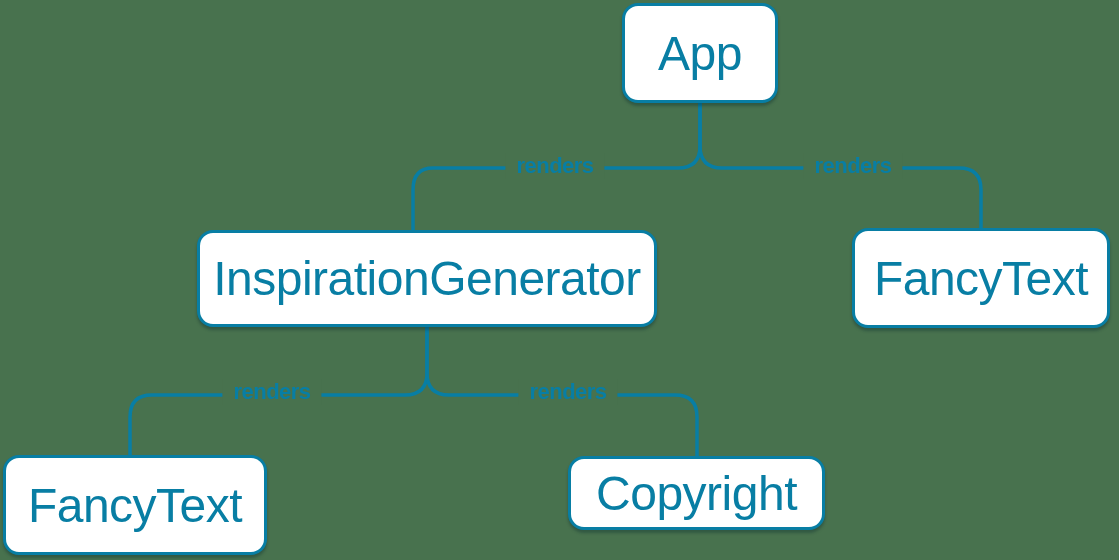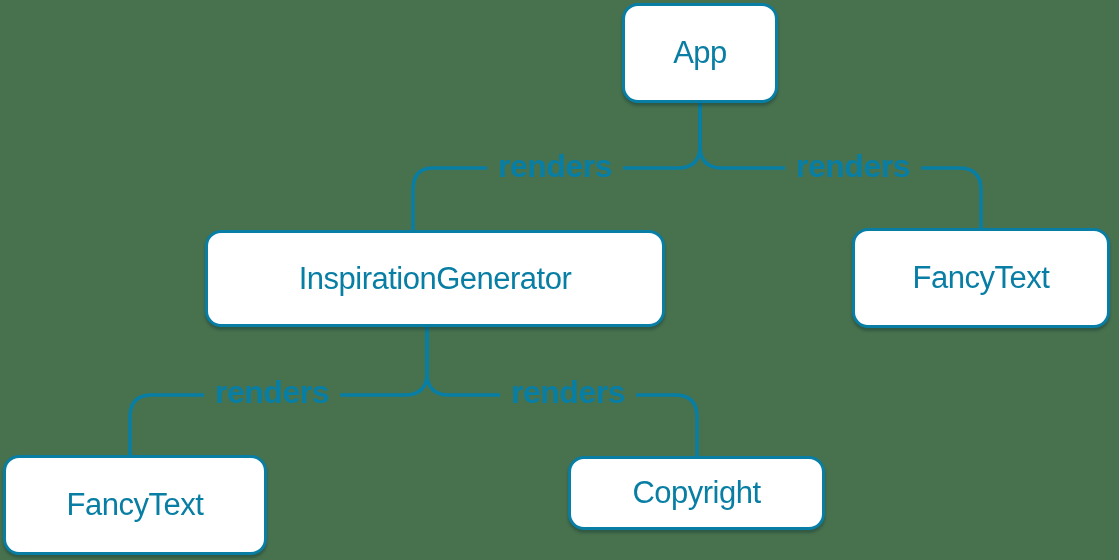--- a/index.html
+++ b/index.html
@@ -33,40 +33,40 @@
     display: flex;
     align-items: center;
     justify-content: center;
     background: var(--node-fill);
     border: 3px solid var(--accent);
     border-radius: 16px;
     box-shadow: 0 3px 3px rgba(10, 40, 45, 0.35);
   }
   .node-label {
     color: var(--accent);
-    font-size: 31px;
+    font-size: 48px;
     font-weight: 400;
     letter-spacing: -0.5px;
     white-space: nowrap;
     text-align: center;
   }
   .edge-label {
     position: absolute;
     transform: translate(-50%, -50%);
     background: var(--bg);
     color: var(--accent);
-    font-size: 32px;
+    font-size: 22px;
     font-weight: 600;
     letter-spacing: -0.5px;
     padding: 0 11px;
     white-space: nowrap;
   }
   
   .node-app        { left: 622px; top: 3px;   width: 156px; height: 100px; }
-  .node-ig         { left: 197px; top: 230px; width: 460px; height: 97px; margin-left: 8px;  }
+  .node-ig         { left: 197px; top: 230px; width: 460px; height: 97px;  }
   .node-ft-top     { left: 852px; top: 228px; width: 258px; height: 100px; }
   .node-ft-bottom  { left: 3px;   top: 455px; width: 264px; height: 100px; }
   .node-copyright  { left: 568px; top: 456px; width: 257px; height: 74px;  }
   
   .edge-label-0 { left: 555px; top: 166px; }
   .edge-label-1 { left: 853px; top: 166px; }
   .edge-label-2 { left: 272px; top: 392px; }
   .edge-label-3 { left: 568px; top: 392px; }
 </style>
 </head>

